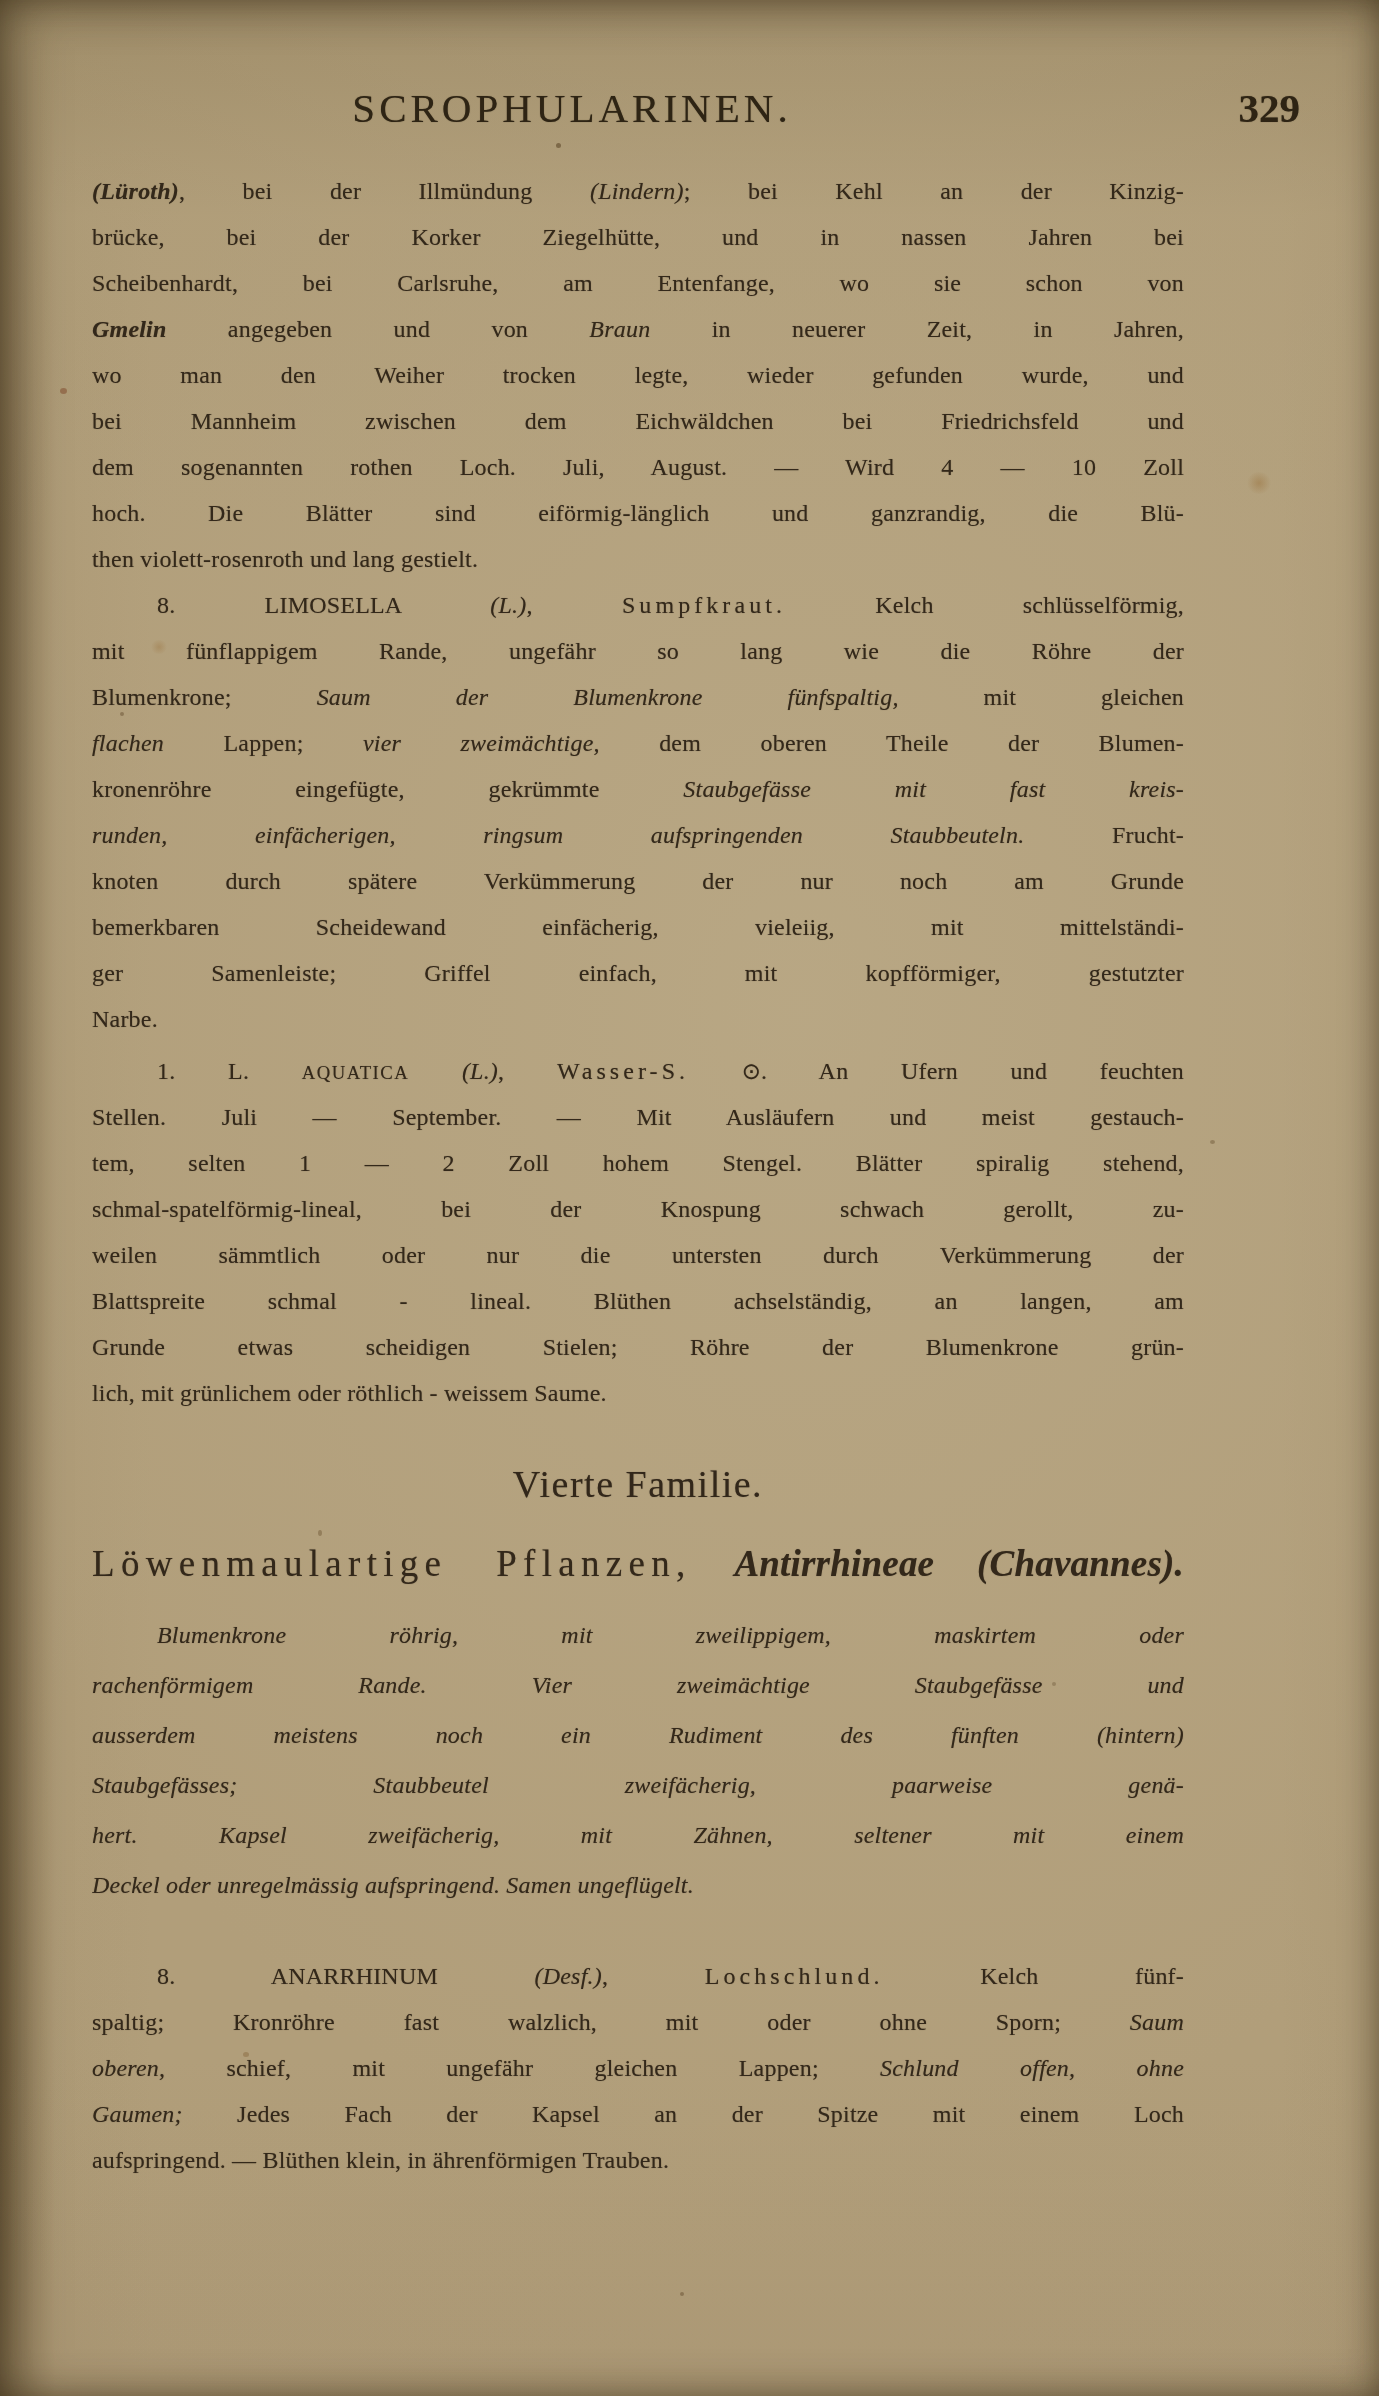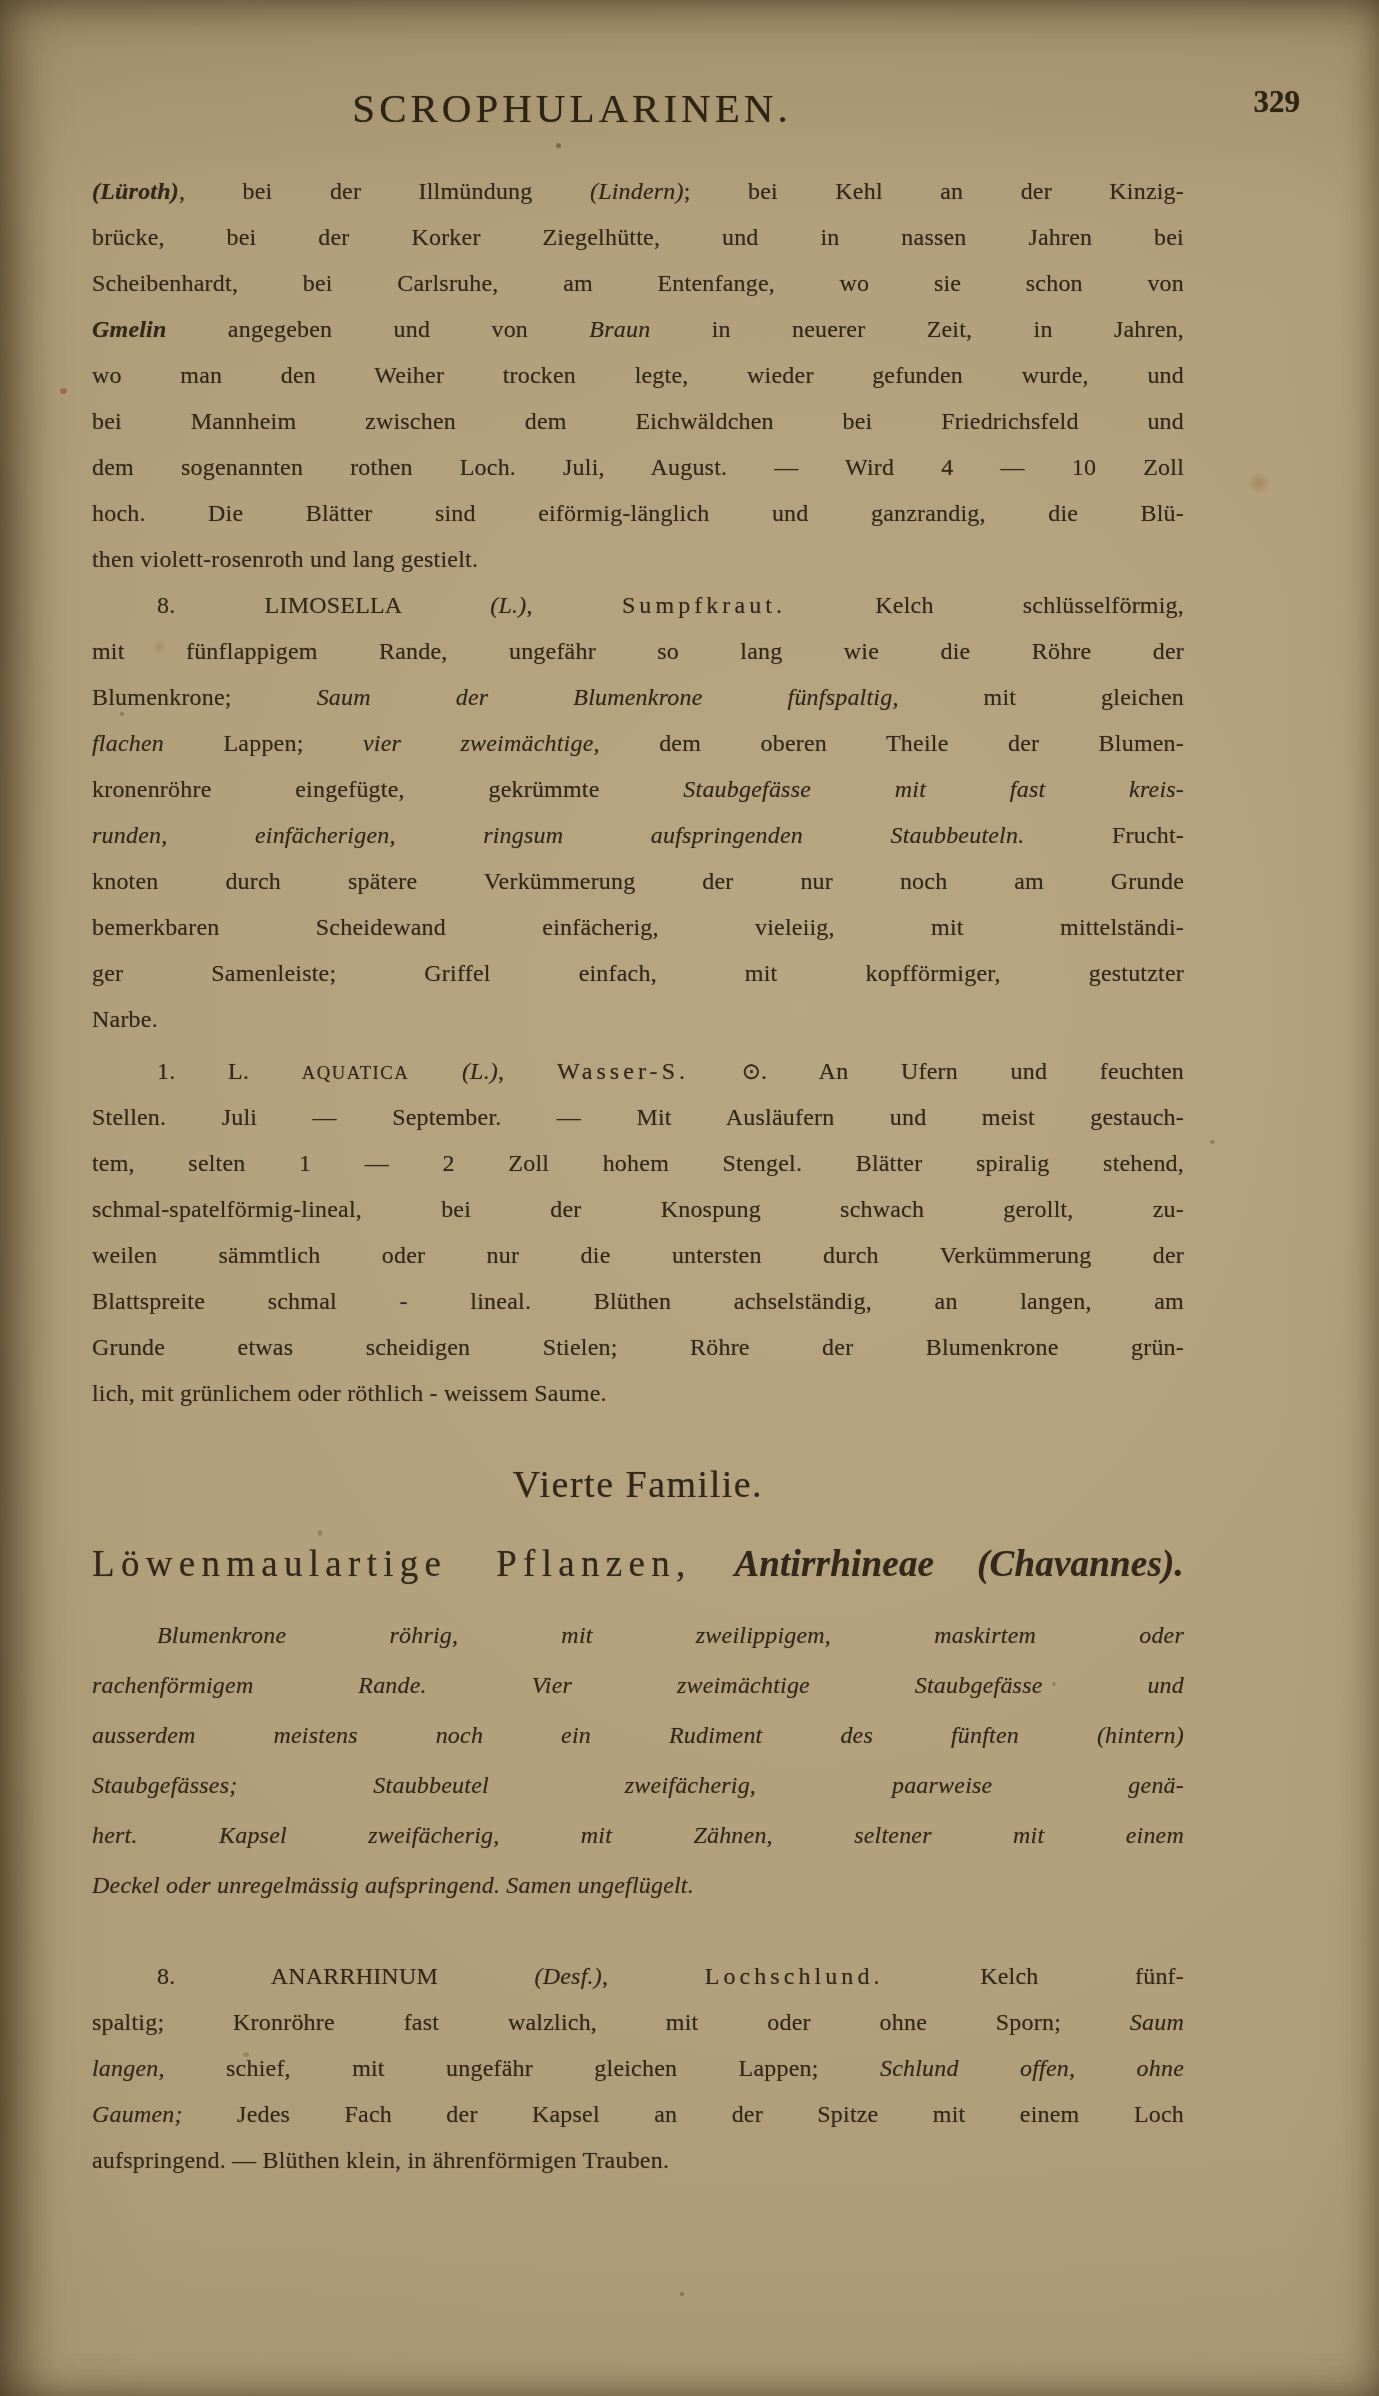--- a/index.html
+++ b/index.html
@@ -24,21 +24,21 @@
   }
   
   .running-header{position:absolute;top:84px;left:0;width:100%;height:50px;}
   .running-title{
     position:absolute;left:92px;width:960px;text-align:center;
     font-size:41px;letter-spacing:4px;color:#2e2414;
     text-shadow:0 0 1px rgba(46,36,20,.55);
   }
   .page-number{
     position:absolute;right:79px;top:0;
-    font-size:31px;font-weight:bold;color:#2e2414;
+    font-size:41px;font-weight:bold;color:#2e2414;
     text-shadow:0 0 1px rgba(46,36,20,.5);
   }
   
   .para,.family-line{
     position:absolute;left:92px;width:1092px;
     font-size:24px;letter-spacing:.2px;
     text-shadow:0 0 1px rgba(51,40,26,.45);
   }
   .line{
     height:46px;line-height:46px;overflow:hidden;
@@ -137,21 +137,21 @@
       <div class="line"><span>rachenförmigem Rande. Vier zweimächtige Staubgefässe und</span></div>
       <div class="line"><span>ausserdem meistens noch ein Rudiment des fünften (hintern)</span></div>
       <div class="line"><span>Staubgefässes; Staubbeutel zweifächerig, paarweise genä-</span></div>
       <div class="line"><span>hert. Kapsel zweifächerig, mit Zähnen, seltener mit einem</span></div>
       <div class="line end"><span>Deckel oder unregelmässig aufspringend. Samen ungeflügelt.</span></div>
     </div>
 
   <div class="para p5">
       <div class="line first"><span>8. ANARRHINUM </span><span class="i">(Desf.)</span><span>, </span><span class="sp">Lochschlund.</span><span> Kelch fünf-</span></div>
       <div class="line"><span>spaltig; Kronröhre fast walzlich, mit oder ohne Sporn; </span><span class="i">Saum</span></div>
-      <div class="line"><span class="i">langen,</span><span> schief, mit ungefähr gleichen Lappen; </span><span class="i">Schlund offen, ohne</span></div>
+      <div class="line"><span class="i">oberen,</span><span> schief, mit ungefähr gleichen Lappen; </span><span class="i">Schlund offen, ohne</span></div>
       <div class="line"><span class="i">Gaumen;</span><span> Jedes Fach der Kapsel an der Spitze mit einem Loch</span></div>
       <div class="line end"><span>aufspringend. — Blüthen klein, in ährenförmigen Trauben.</span></div>
     </div>
 
 
   <span class="speck s1"></span>
   <span class="speck s2"></span>
   <span class="speck s3"></span>
   <span class="speck s4"></span>
   <span class="speck s5"></span>

